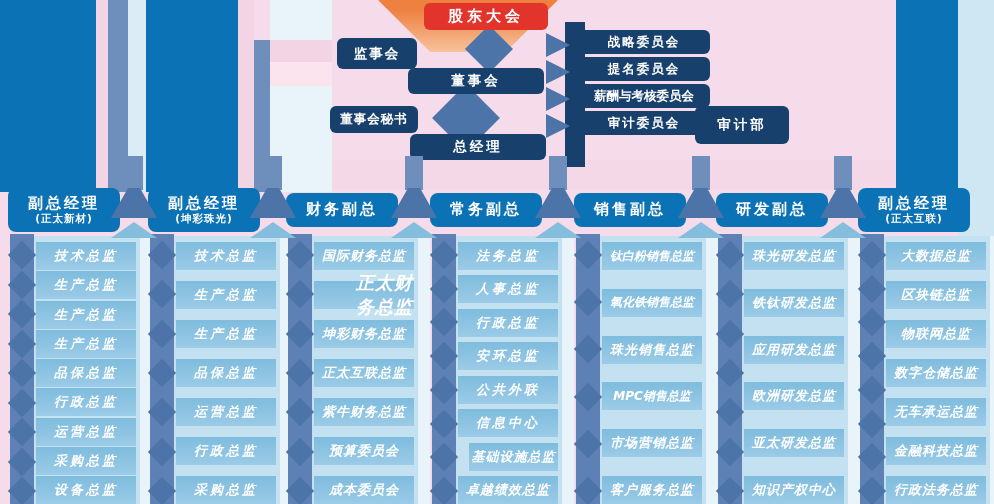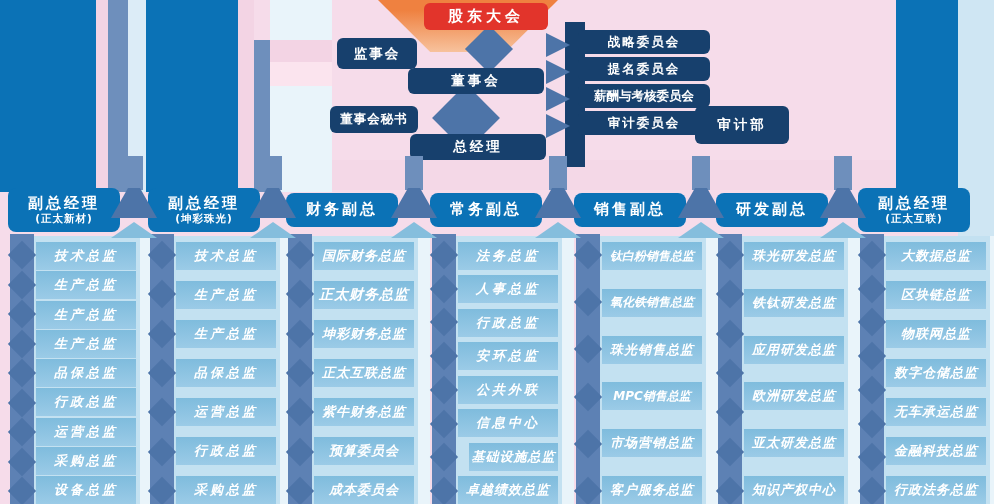--- a/index.html
+++ b/index.html
@@ -126,21 +126,21 @@
       <div class="diamond" style="left: 152px; top: 441.667px; width: 20px; height: 20px; background: var(--slate);"></div>
       <div class="diamond" style="left: 152px; top: 481px; width: 20px; height: 20px; background: var(--slate);"></div>
       <div class="abs" style="left: 288px; top: 234px; width: 24px; height: 270px; background: var(--ribbon);"></div>
       <div class="abs" style="left: 312px; top: 236px; width: 108px; height: 268px; background: var(--backdrop);"></div>
       <div class="abs" style="left: 418px; top: 236px; width: 12px; height: 268px; background: var(--pale);"></div>
       <div class="hdr" style="left: 286px; top: 193px; width: 112px; height: 34px;">
         <div class="t">财务副总</div>
       </div>
       <div class="itemsCol" style="left: 314px; top: 242px; width: 100px; height: 262px;">
         <div class="item" style="font-size: 13px; letter-spacing: 1px;">国际财务总监</div>
-        <div class="item" style="font-size: 14px; letter-spacing: 1px;">正太财务总监</div>
+        <div class="item" style="font-size: 18px; letter-spacing: 1px; padding-left: 42px;">正太财务总监</div>
         <div class="item" style="font-size: 13px; letter-spacing: 1px;">坤彩财务总监</div>
         <div class="item" style="font-size: 13px; letter-spacing: 1px;">正太互联总监</div>
         <div class="item" style="font-size: 13px; letter-spacing: 1px;">紫牛财务总监</div>
         <div class="item" style="font-size: 13px; letter-spacing: 1px;">预算委员会</div>
         <div class="item" style="font-size: 13px; letter-spacing: 1px;">成本委员会</div>
       </div>
       <div class="diamond" style="left: 290px; top: 245px; width: 20px; height: 20px; background: var(--slate);"></div>
       <div class="diamond" style="left: 290px; top: 284.333px; width: 20px; height: 20px; background: var(--slate);"></div>
       <div class="diamond" style="left: 290px; top: 323.667px; width: 20px; height: 20px; background: var(--slate);"></div>
       <div class="diamond" style="left: 290px; top: 363px; width: 20px; height: 20px; background: var(--slate);"></div>

